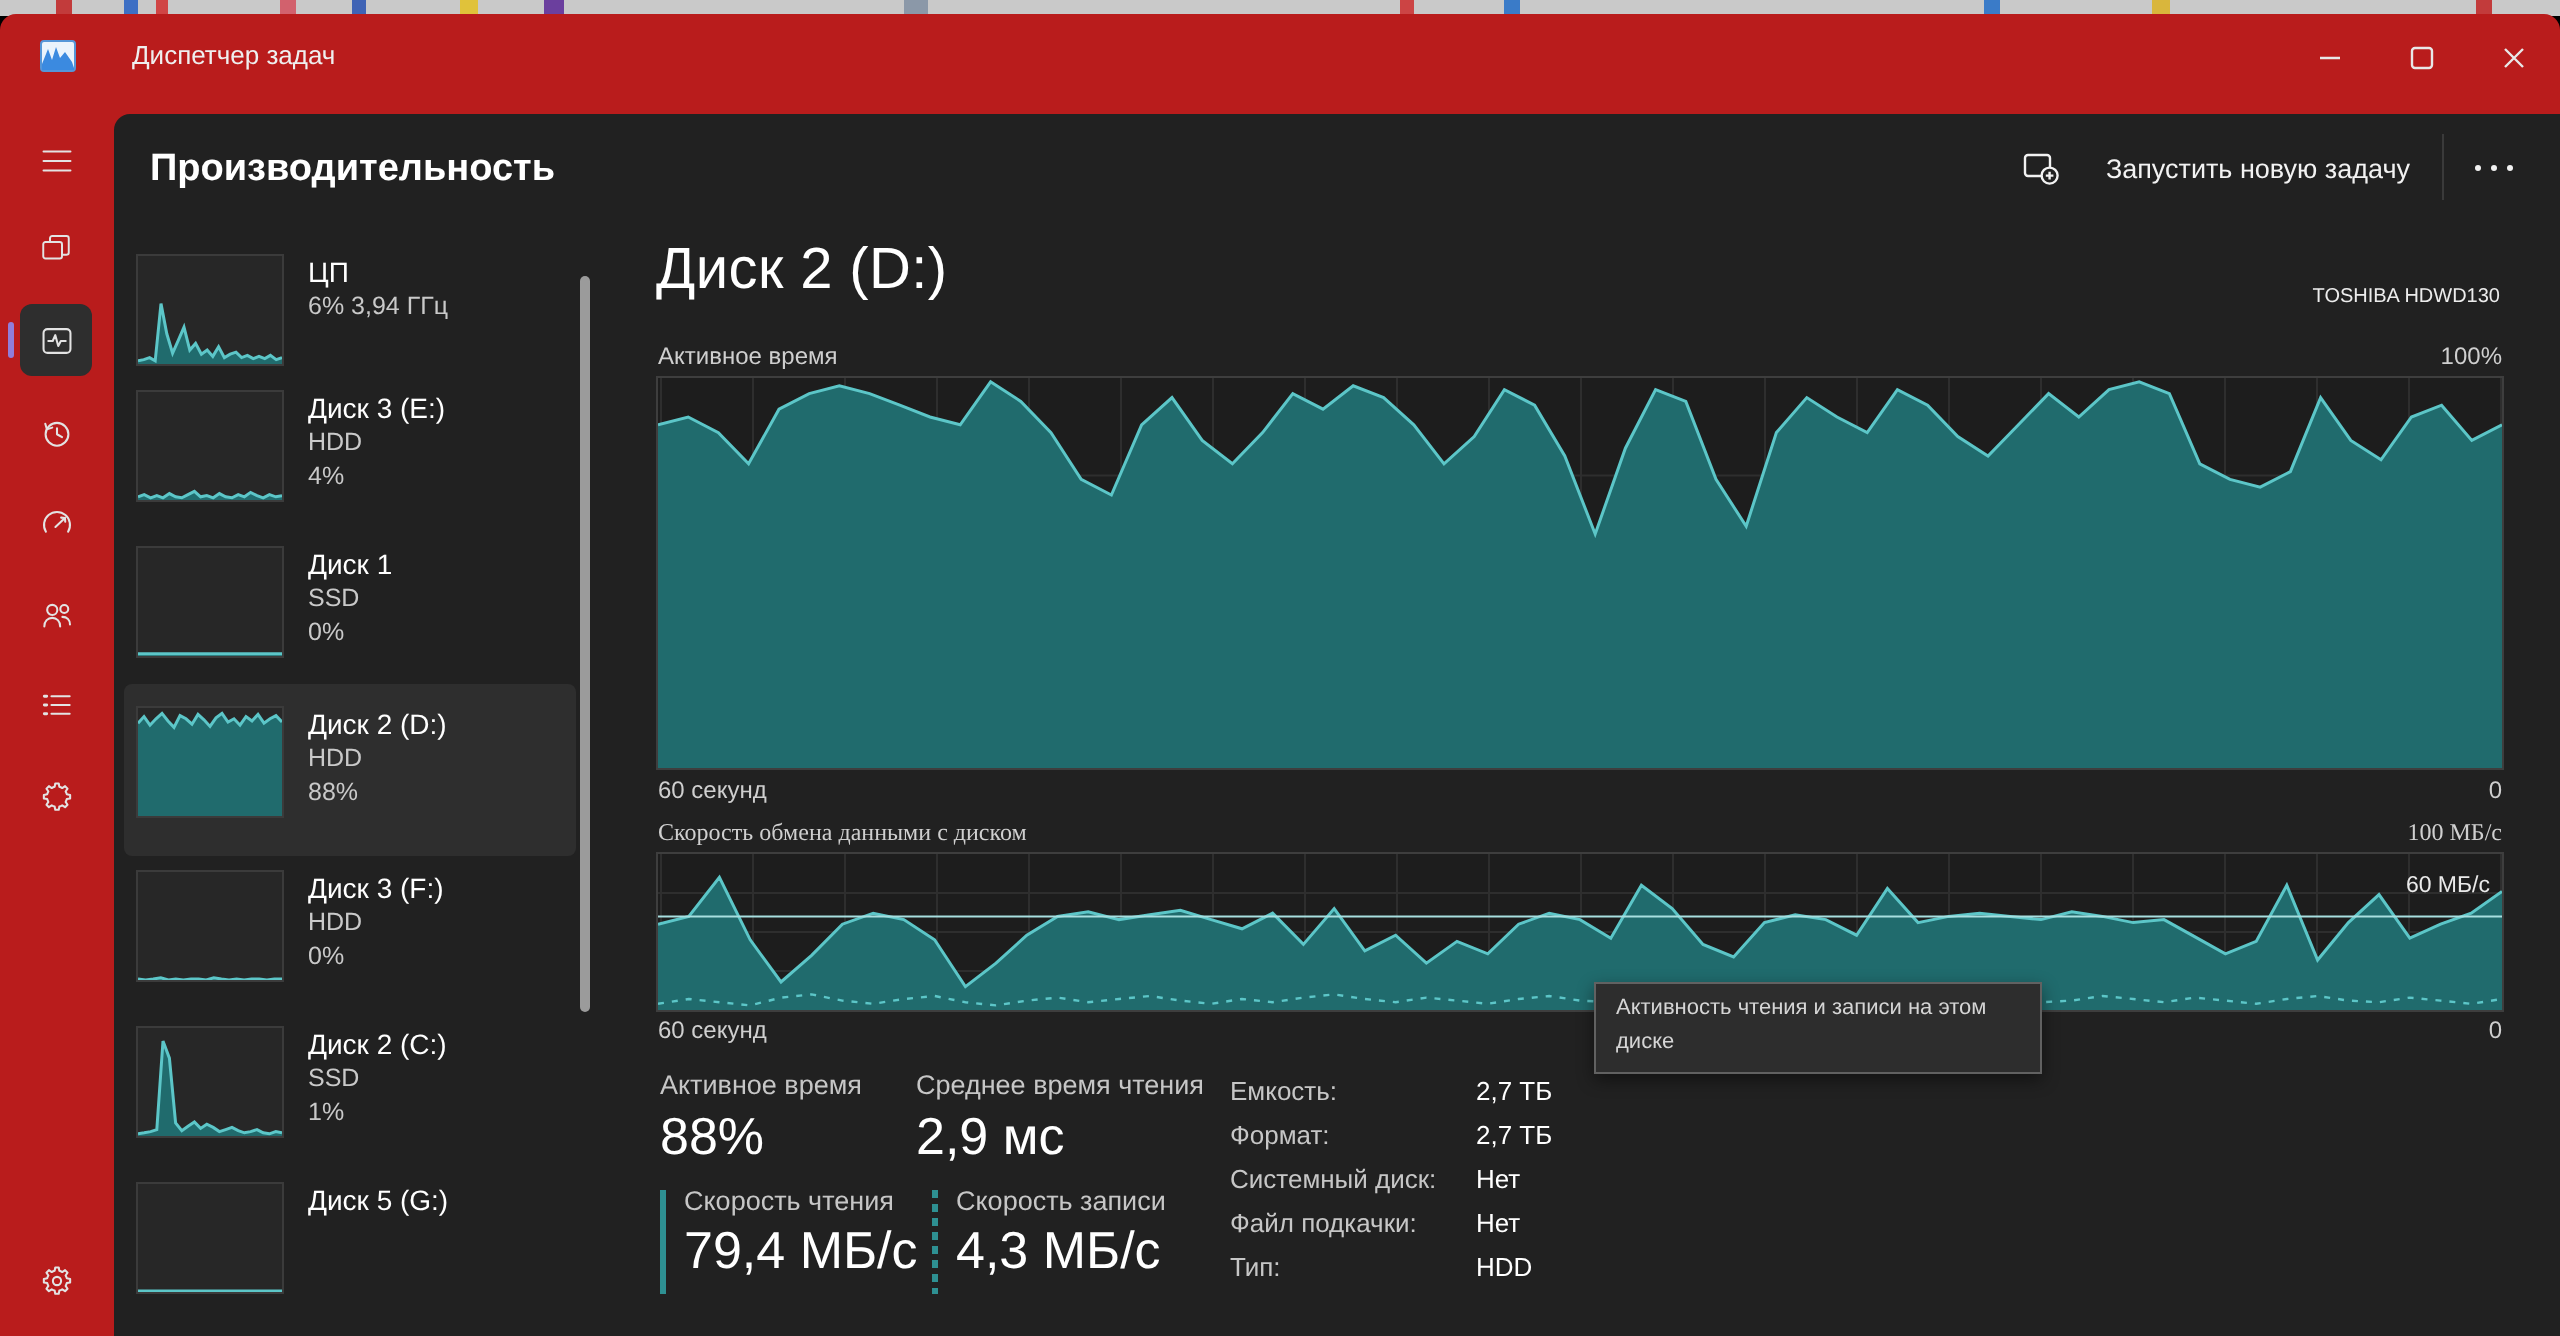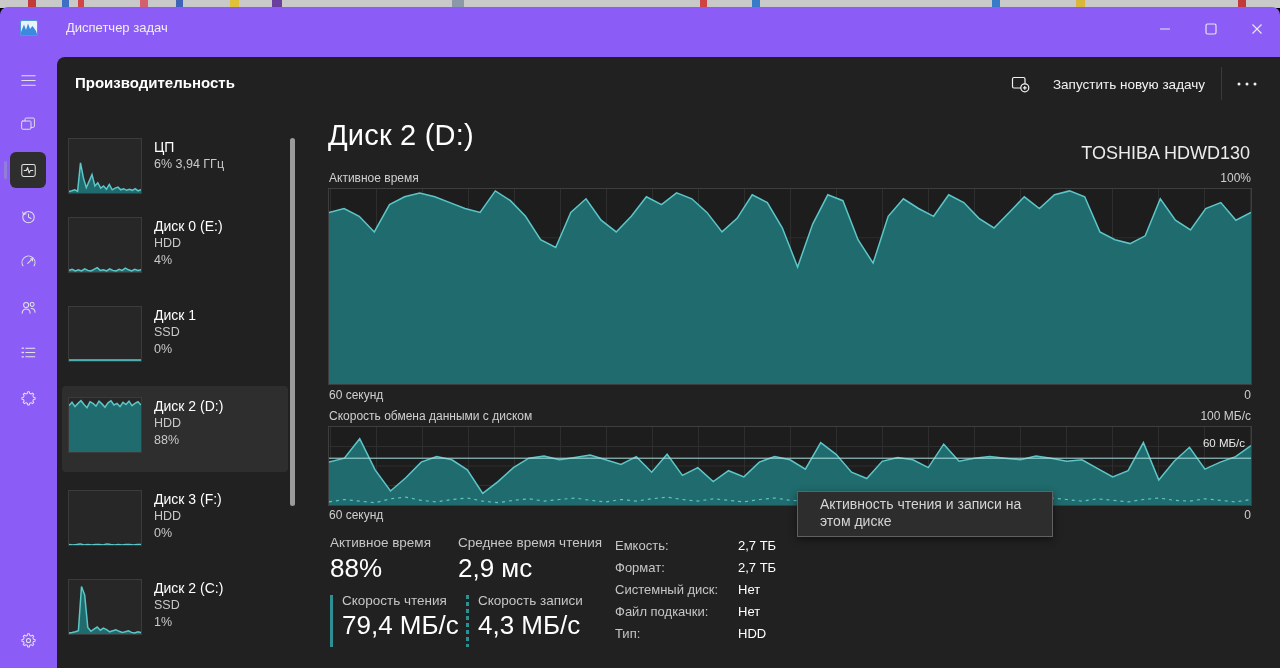--- a/index.html
+++ b/index.html
@@ -4,21 +4,21 @@
 <style>
   * { margin:0; padding:0; box-sizing:border-box; }
   html,body { width:1280px; height:668px; overflow:hidden; background:#000;
     font-family:"Liberation Sans","DejaVu Sans",sans-serif; }
 
   
   .desktop-strip { position:absolute; left:0; top:0; width:1280px; height:8px; background:#c9c9c9; }
   .desktop-strip .speck { position:absolute; top:0; height:8px; }
 
   .window { position:absolute; left:0; top:7px; width:1280px; height:661px;
-    background:#8b5cf6; border-radius:8px 8px 0 0; overflow:hidden; }
+    background:#b91c1c; border-radius:8px 8px 0 0; overflow:hidden; }
 
   
   .titlebar { position:absolute; left:0; top:0; right:0; height:43px; }
   .app-icon { position:absolute; left:20px; top:13px; width:18px; height:16px; }
   .win-title { position:absolute; left:66px; top:13px; font-size:13px; color:#efefef; }
   .win-controls { position:absolute; right:0; top:0; height:43px; display:flex; }
   .win-btn { width:46px; height:43px; display:flex; align-items:center; justify-content:center; background:transparent; border:0; cursor:default; }
   .win-btn svg { stroke:#e8e8e8; }
 
   
@@ -26,56 +26,56 @@
   .nav-btn { position:absolute; left:10px; width:36px; height:36px; border-radius:6px;
     display:flex; align-items:center; justify-content:center; }
   .nav-btn.selected { background:#2e2e2e; }
   .nav-btn svg { stroke:#e3e3e3; fill:none; stroke-width:1.3; stroke-linecap:round; stroke-linejoin:round; }
   .accent-pill { position:absolute; left:4px; width:3px; height:18px; border-radius:2px; background:#917ed9; }
 
   
   .content { position:absolute; left:57px; top:50px; right:0; bottom:0;
     background:#212121; border-radius:8px 0 0 0; overflow:hidden; }
 
-  .page-title { position:absolute; left:18px; top:17px; font-size:15px; font-weight:700; color:#fff; }
+  .page-title { position:absolute; left:18px; top:17px; font-size:19px; font-weight:700; color:#fff; }
   .run-task { position:absolute; right:75px; top:12px; height:30px; display:flex; align-items:center; gap:23px;
     background:transparent; border:0; color:#f2f2f2; font-size:13.5px; font-family:inherit; }
   .hdr-divider { position:absolute; right:58px; top:10px; width:1px; height:33px; background:#3a3a3a; }
   .more-btn { position:absolute; right:16px; top:12px; width:34px; height:30px; background:transparent; border:0;
     display:flex; align-items:center; justify-content:center; }
 
   
   .list-panel { position:absolute; left:5px; top:63px; width:226px; }
-  .perf-item { position:relative;margin-top:11px; }
+  .perf-item { position:relative; }
   .perf-item.selected { background:#2e2e2e; border-radius:4px; }
   .spark { position:absolute; left:6px; top:7px; width:74px; height:56px;
     background:#272727; border:1px solid #3b3b3b; }
   .spark svg { display:block; }
   .pi-text { position:absolute; left:92px; top:7px; }
   .pi-title { font-size:14px; color:#fff; line-height:18px; }
   .pi-sub { font-size:12.5px; color:#c9c9c9; line-height:17px; }
   .scroll-thumb { position:absolute; left:233px; top:81px; width:5px; height:368px; border-radius:3px; background:#9b9b9b; }
 
   
   .main { position:absolute; left:271px; top:0; width:924px; height:611px; }
   .disk-title { position:absolute; left:0; top:62px; font-size:29px; font-weight:300; color:#fff; letter-spacing:.2px; }
-  .device-name { position:absolute; right:2px; top:86px; font-size:18px; color:#ececec; }
+  .device-name { position:absolute; right:2px; top:86px; font-size:10px; color:#ececec; }
 
   .meta-row { position:absolute; left:1px; right:1px; display:flex; justify-content:space-between;
     font-size:12px; color:#cfcfcf; }
-  .row1 { top:114px; } .xrow1 { top:331px; } .row2 { top:352px; } .xrow2 { top:451px; }
+  .row1 { top:114px; } .xrow1 { top:331px; } .row2 { top:352px;font-family:Liberation Serif, serif; } .xrow2 { top:451px; }
 
   .bigchart { position:absolute; left:0; right:0; background:#1d1d1d; border:1px solid #3e3e3e; }
   .chart1 { top:131px; height:197px; }
   .chart2 { top:369px; height:80px; }
   .ref-label { position:absolute; right:6px; top:10px; font-size:11.5px; color:#eaeaea; z-index:2; }
 
-  .tooltip { position:absolute; left:469px; top:434px; width:256px; z-index:5;
+  .tooltip { position:absolute; left:469px; top:434px; width:224px; z-index:5;
     background:#2d2d2d; border:1px solid #616161; color:#d5d5d5;
-    font-size:14px; line-height:17px; padding:4px 22px 6px; box-shadow:0 3px 8px rgba(0,0,0,.45); }
+    font-size:11px; line-height:17px; padding:4px 10px 6px; box-shadow:0 3px 8px rgba(0,0,0,.45); }
 
   
   .stats { position:absolute; left:2px; top:477px; right:0; height:134px; }
   .s-label { font-size:13.5px; color:#c6c6c6; }
   .s-value { font-size:26px; font-weight:300; color:#fff; }
   .stat-a { position:absolute; left:0; top:1px; }
   .stat-b { position:absolute; left:128px; top:1px; }
   .stat-a .s-value, .stat-b .s-value { margin-top:3px; }
   .speed { position:absolute; top:59px; }
   .speed-read { left:0; } .speed-write { left:136px; }
@@ -233,21 +233,21 @@
 
 
       <div class="perf-item" style="height:78px">
         <div class="spark">
             <svg width="72" height="54" preserveAspectRatio="none">
               <path d="M0,54 L0.0,52.4 L 3.1,51.3 L 6.3,52.9 L 9.4,51.8 L 12.5,52.9 L 15.7,50.8 L 18.8,52.4 L 21.9,52.9 L 25.0,51.3 L 28.2,49.7 L 31.3,52.4 L 34.4,51.8 L 37.6,52.9 L 40.7,50.8 L 43.8,52.4 L 47.0,52.9 L 50.1,51.3 L 53.2,52.4 L 56.3,50.2 L 59.5,51.8 L 62.6,52.9 L 65.7,51.3 L 68.9,52.4 L 72.0,51.8 L72,54 Z" fill="#206b6d" stroke="none"></path>
               <polyline points="0.0,52.4 3.1,51.3 6.3,52.9 9.4,51.8 12.5,52.9 15.7,50.8 18.8,52.4 21.9,52.9 25.0,51.3 28.2,49.7 31.3,52.4 34.4,51.8 37.6,52.9 40.7,50.8 43.8,52.4 47.0,52.9 50.1,51.3 53.2,52.4 56.3,50.2 59.5,51.8 62.6,52.9 65.7,51.3 68.9,52.4 72.0,51.8" fill="none" stroke="#5cc6c8" stroke-width="1.5"></polyline>
             </svg>
           </div>
         <div class="pi-text">
-          <div class="pi-title">Диск 0 (E:)</div>
+          <div class="pi-title">Диск 3 (E:)</div>
           <div class="pi-sub">HDD</div>
           <div class="pi-sub">4%</div>
         </div>
       </div>
 
       <div class="perf-item" style="height:76px">
         <div class="spark">
             <svg width="72" height="54" preserveAspectRatio="none">
               <path d="M0,54 L0.0,52.9 L 4.8,52.9 L 9.6,52.9 L 14.4,52.9 L 19.2,52.9 L 24.0,52.9 L 28.8,52.9 L 33.6,52.9 L 38.4,52.9 L 43.2,52.9 L 48.0,52.9 L 52.8,52.9 L 57.6,52.9 L 62.4,52.9 L 67.2,52.9 L 72.0,52.9 L72,54 Z" fill="#206b6d" stroke="none"></path>
               <polyline points="0.0,52.9 4.8,52.9 9.6,52.9 14.4,52.9 19.2,52.9 24.0,52.9 28.8,52.9 33.6,52.9 38.4,52.9 43.2,52.9 48.0,52.9 52.8,52.9 57.6,52.9 62.4,52.9 67.2,52.9 72.0,52.9" fill="none" stroke="#5cc6c8" stroke-width="1.5"></polyline>

